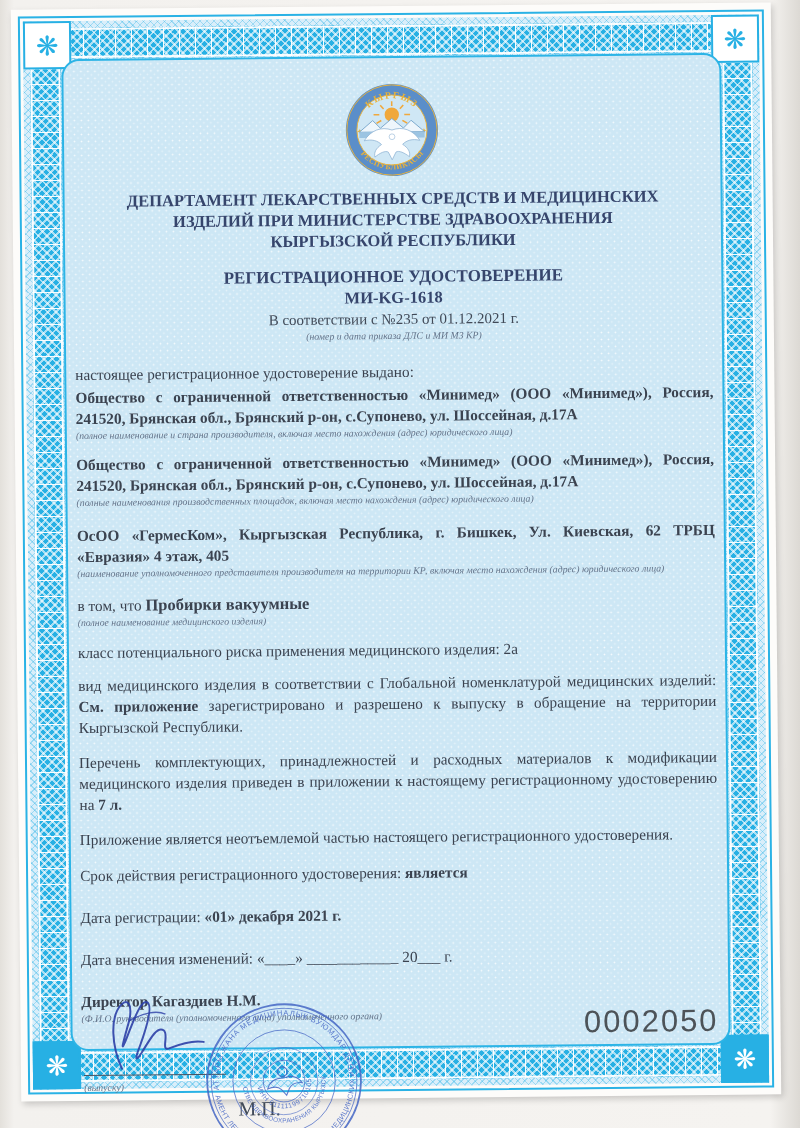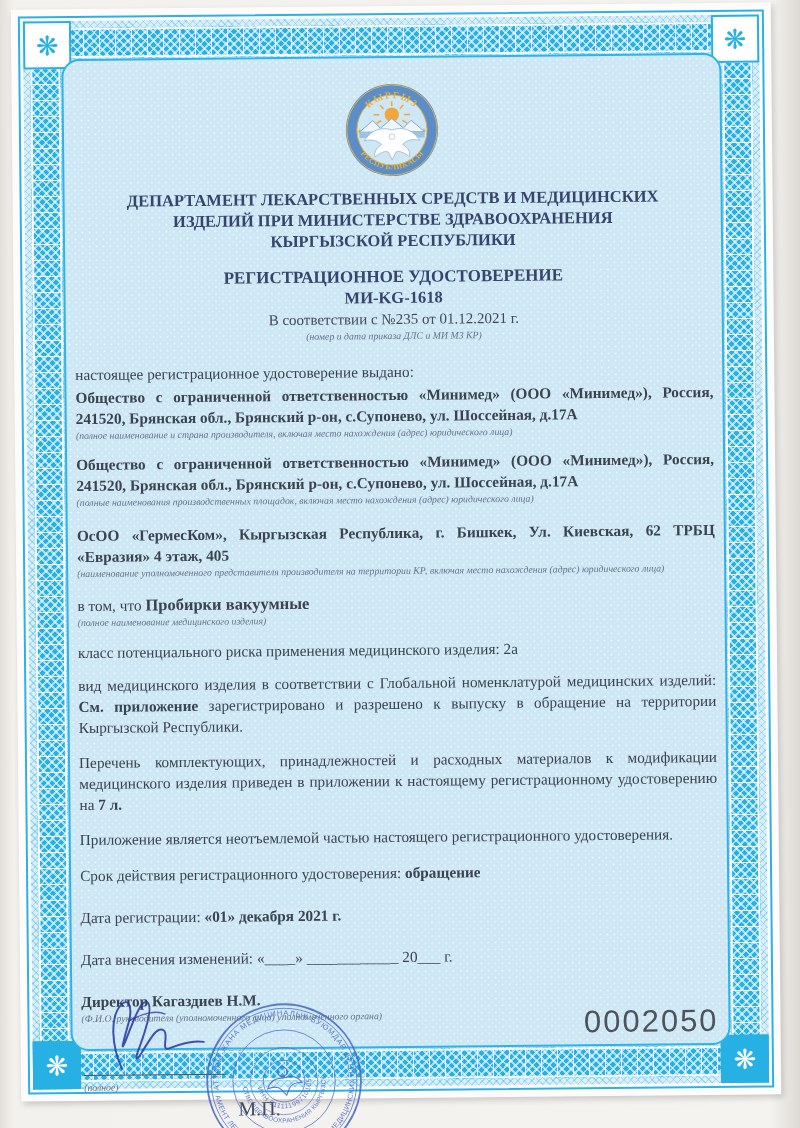--- a/index.html
+++ b/index.html
@@ -166,37 +166,37 @@
       <div class="caption">(полное наименование медицинского изделия)</div>
 
       <div class="line mt14"><span>класс потенциального риска применения медицинского изделия: </span><span>2а</span></div>
 
       <div class="para mt12"><span>вид медицинского изделия в соответствии с Глобальной номенклатурой медицинских изделий: </span><span class="b">См. приложение</span><span> зарегистрировано и разрешено к выпуску в обращение на территории Кыргызской Республики.</span></div>
 
       <div class="para mt14"><span>Перечень комплектующих, принадлежностей и расходных материалов к модификации медицинского изделия приведен в приложении к настоящему регистрационному удостоверению на </span><span class="b">7 л.</span></div>
 
       <div class="para mt14">Приложение является неотъемлемой частью настоящего регистрационного удостоверения.</div>
 
-      <div class="line mt16"><span>Срок действия регистрационного удостоверения: </span><span class="b">обращение</span></div>
+      <div class="line mt16"><span>Срок действия регистрационного удостоверения: </span><span class="b">является</span></div>
 
       <div class="line mt22"><span>Дата регистрации: </span><span class="b">«01» декабря 2021 г.</span></div>
 
       <div class="line mt22"><span>Дата внесения изменений: </span><span>«____» ____________ 20___ г.</span></div>
 
       <div class="line b mt22">Директор Кагаздиев Н.М.</div>
       <div class="caption">(Ф.И.О. руководителя (уполномоченного лица) уполномоченного органа)</div>
 
       <div class="sig-zone">
         <svg class="sig-svg" width="160" height="110" viewBox="0 0 160 110">
           <path d="M22,100 C12,78 10,48 22,36 C30,28 34,40 28,58 C24,72 20,86 26,72 C34,52 42,30 48,34 C54,38 46,62 40,78 C36,88 34,96 42,84 C52,68 58,58 64,62 C70,66 60,84 70,80 C80,76 92,72 104,74" fill="none" stroke="#2c3fa6" stroke-width="2" stroke-linecap="round" opacity="0.9"></path>
           <path d="M30,52 C44,44 58,42 66,46" fill="none" stroke="#2c3fa6" stroke-width="1.4" opacity="0.8"></path>
         </svg>
         <div class="sig-line"></div>
         <div class="mp">М.П.</div>
-        <div class="caption sig-caption">(полное)</div>
+        <div class="caption sig-caption">(выпуску)</div>
 
         <svg class="stamp" width="160" height="160" viewBox="0 0 200 200">
           <g fill="none" stroke="#4667c5">
             <circle cx="100" cy="100" r="96" stroke-width="2.4"></circle>
             <circle cx="100" cy="100" r="91" stroke-width="1"></circle>
             <circle cx="100" cy="100" r="64" stroke-width="1"></circle>
             <circle cx="100" cy="100" r="42" stroke-width="0.8"></circle>
           </g>
           <defs>
             <path id="stTop" d="M 18,100 A 82,82 0 0 1 182,100"></path>

